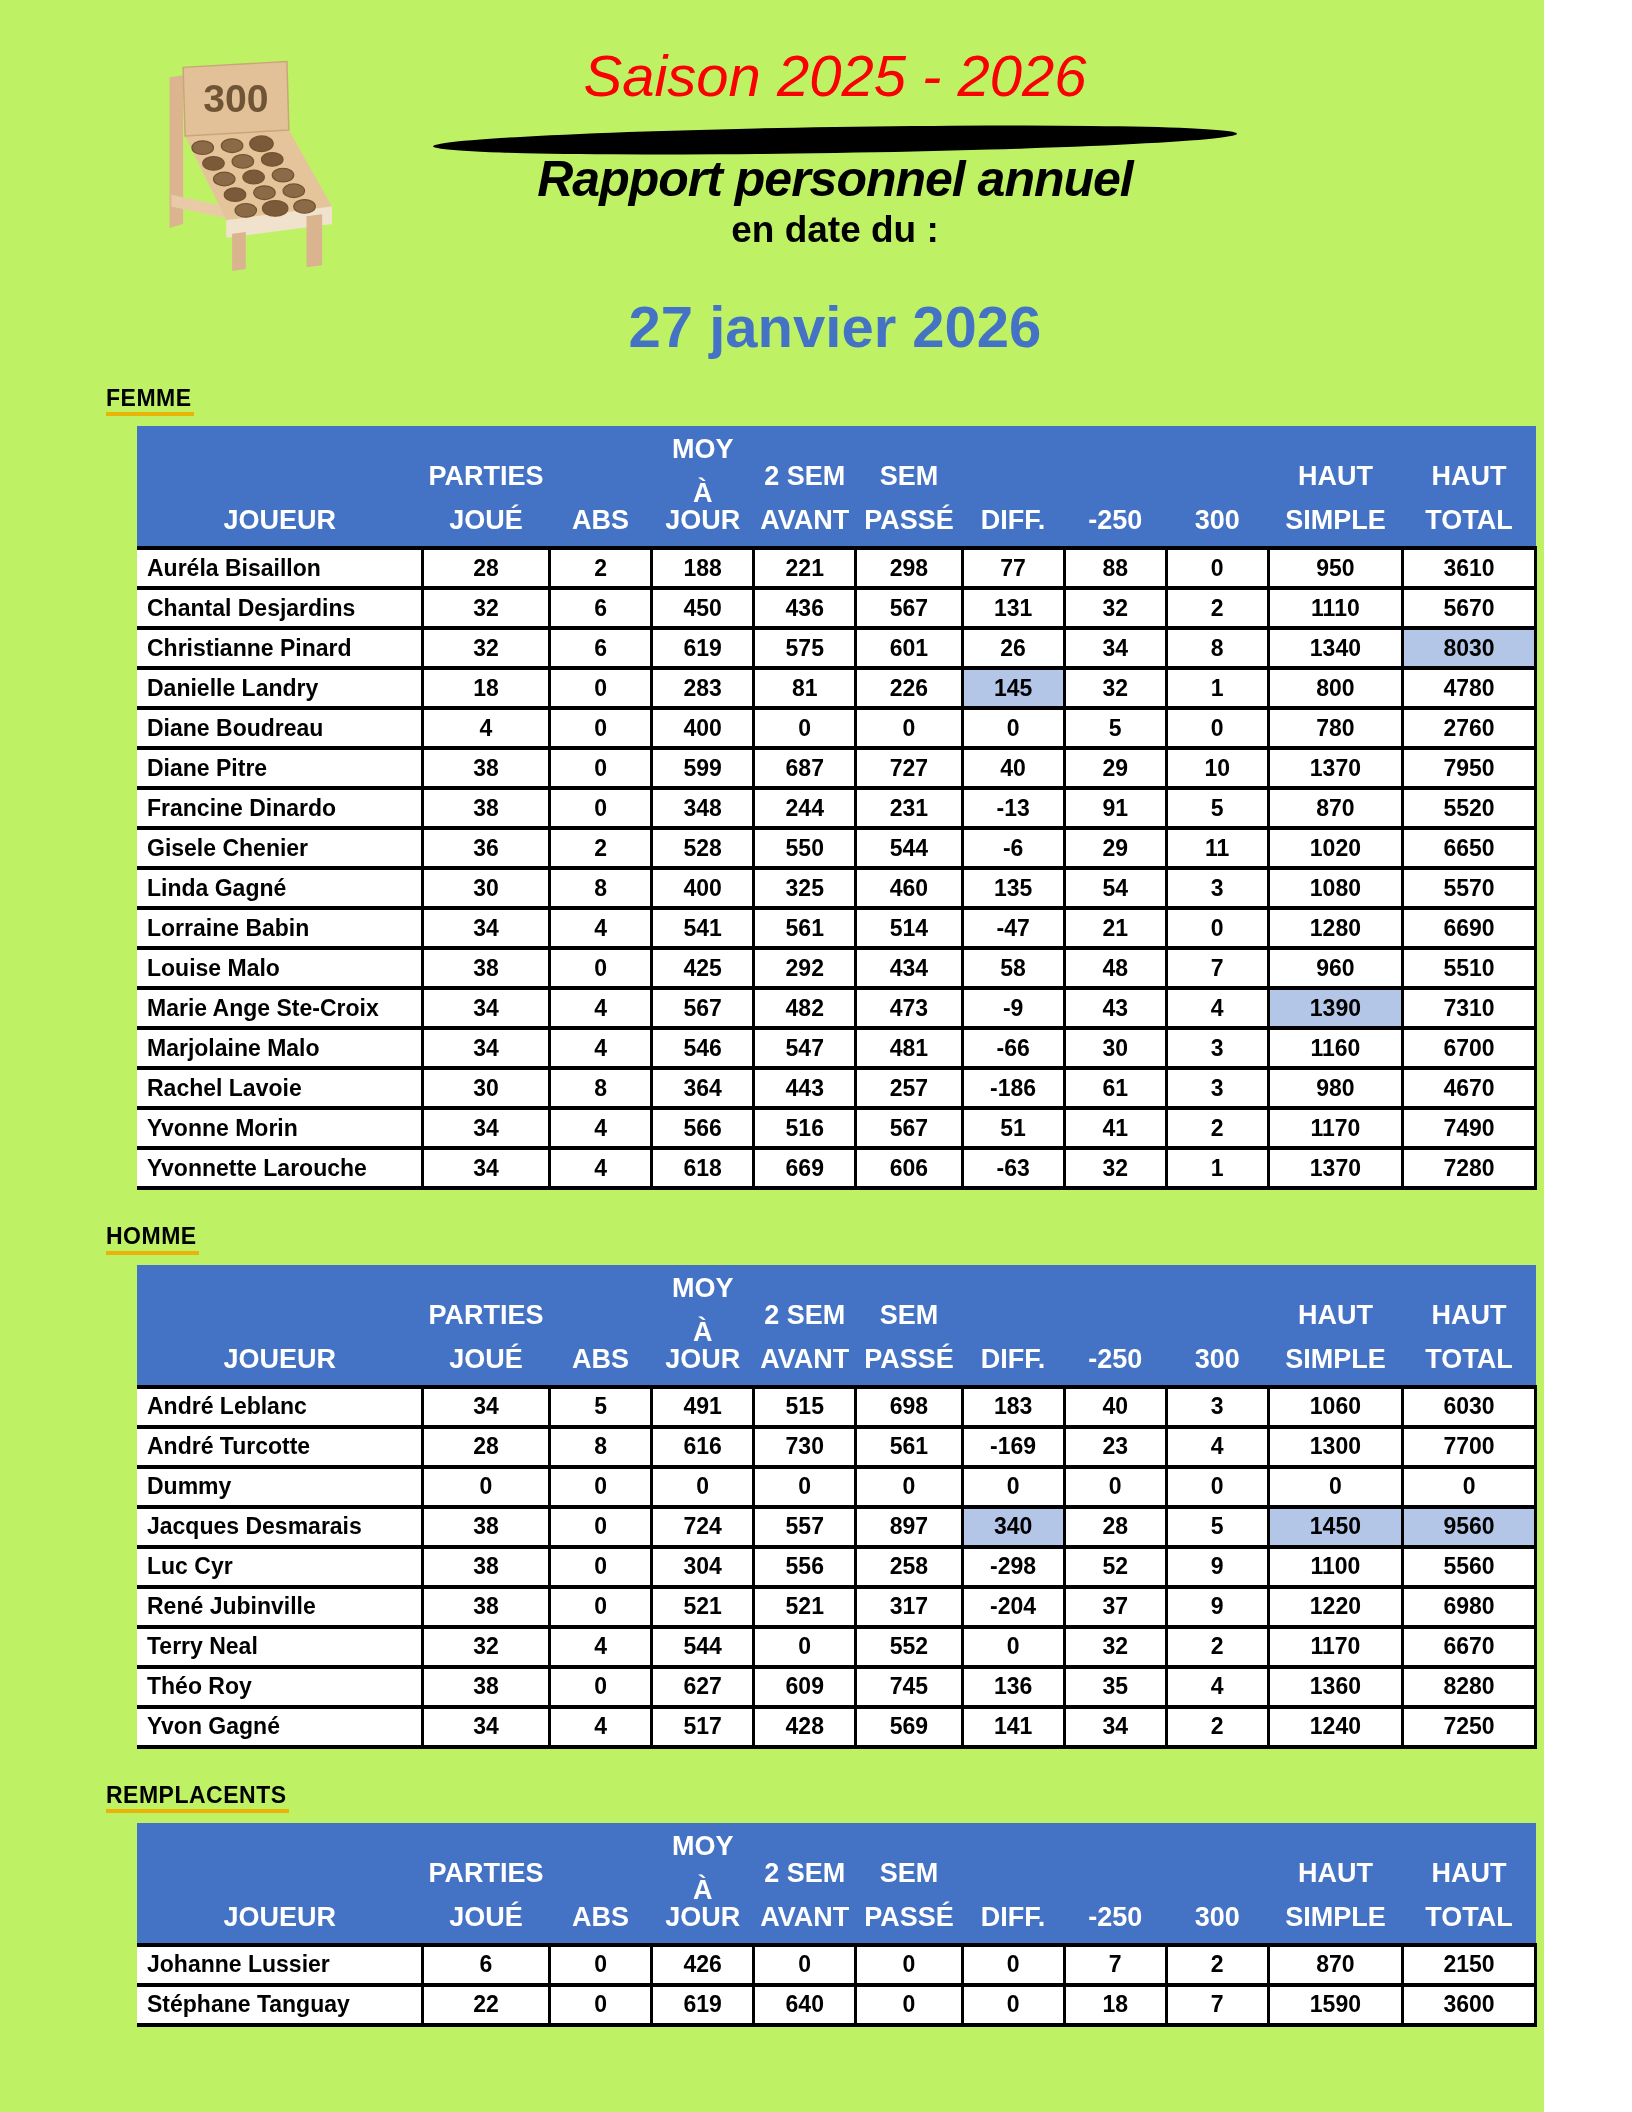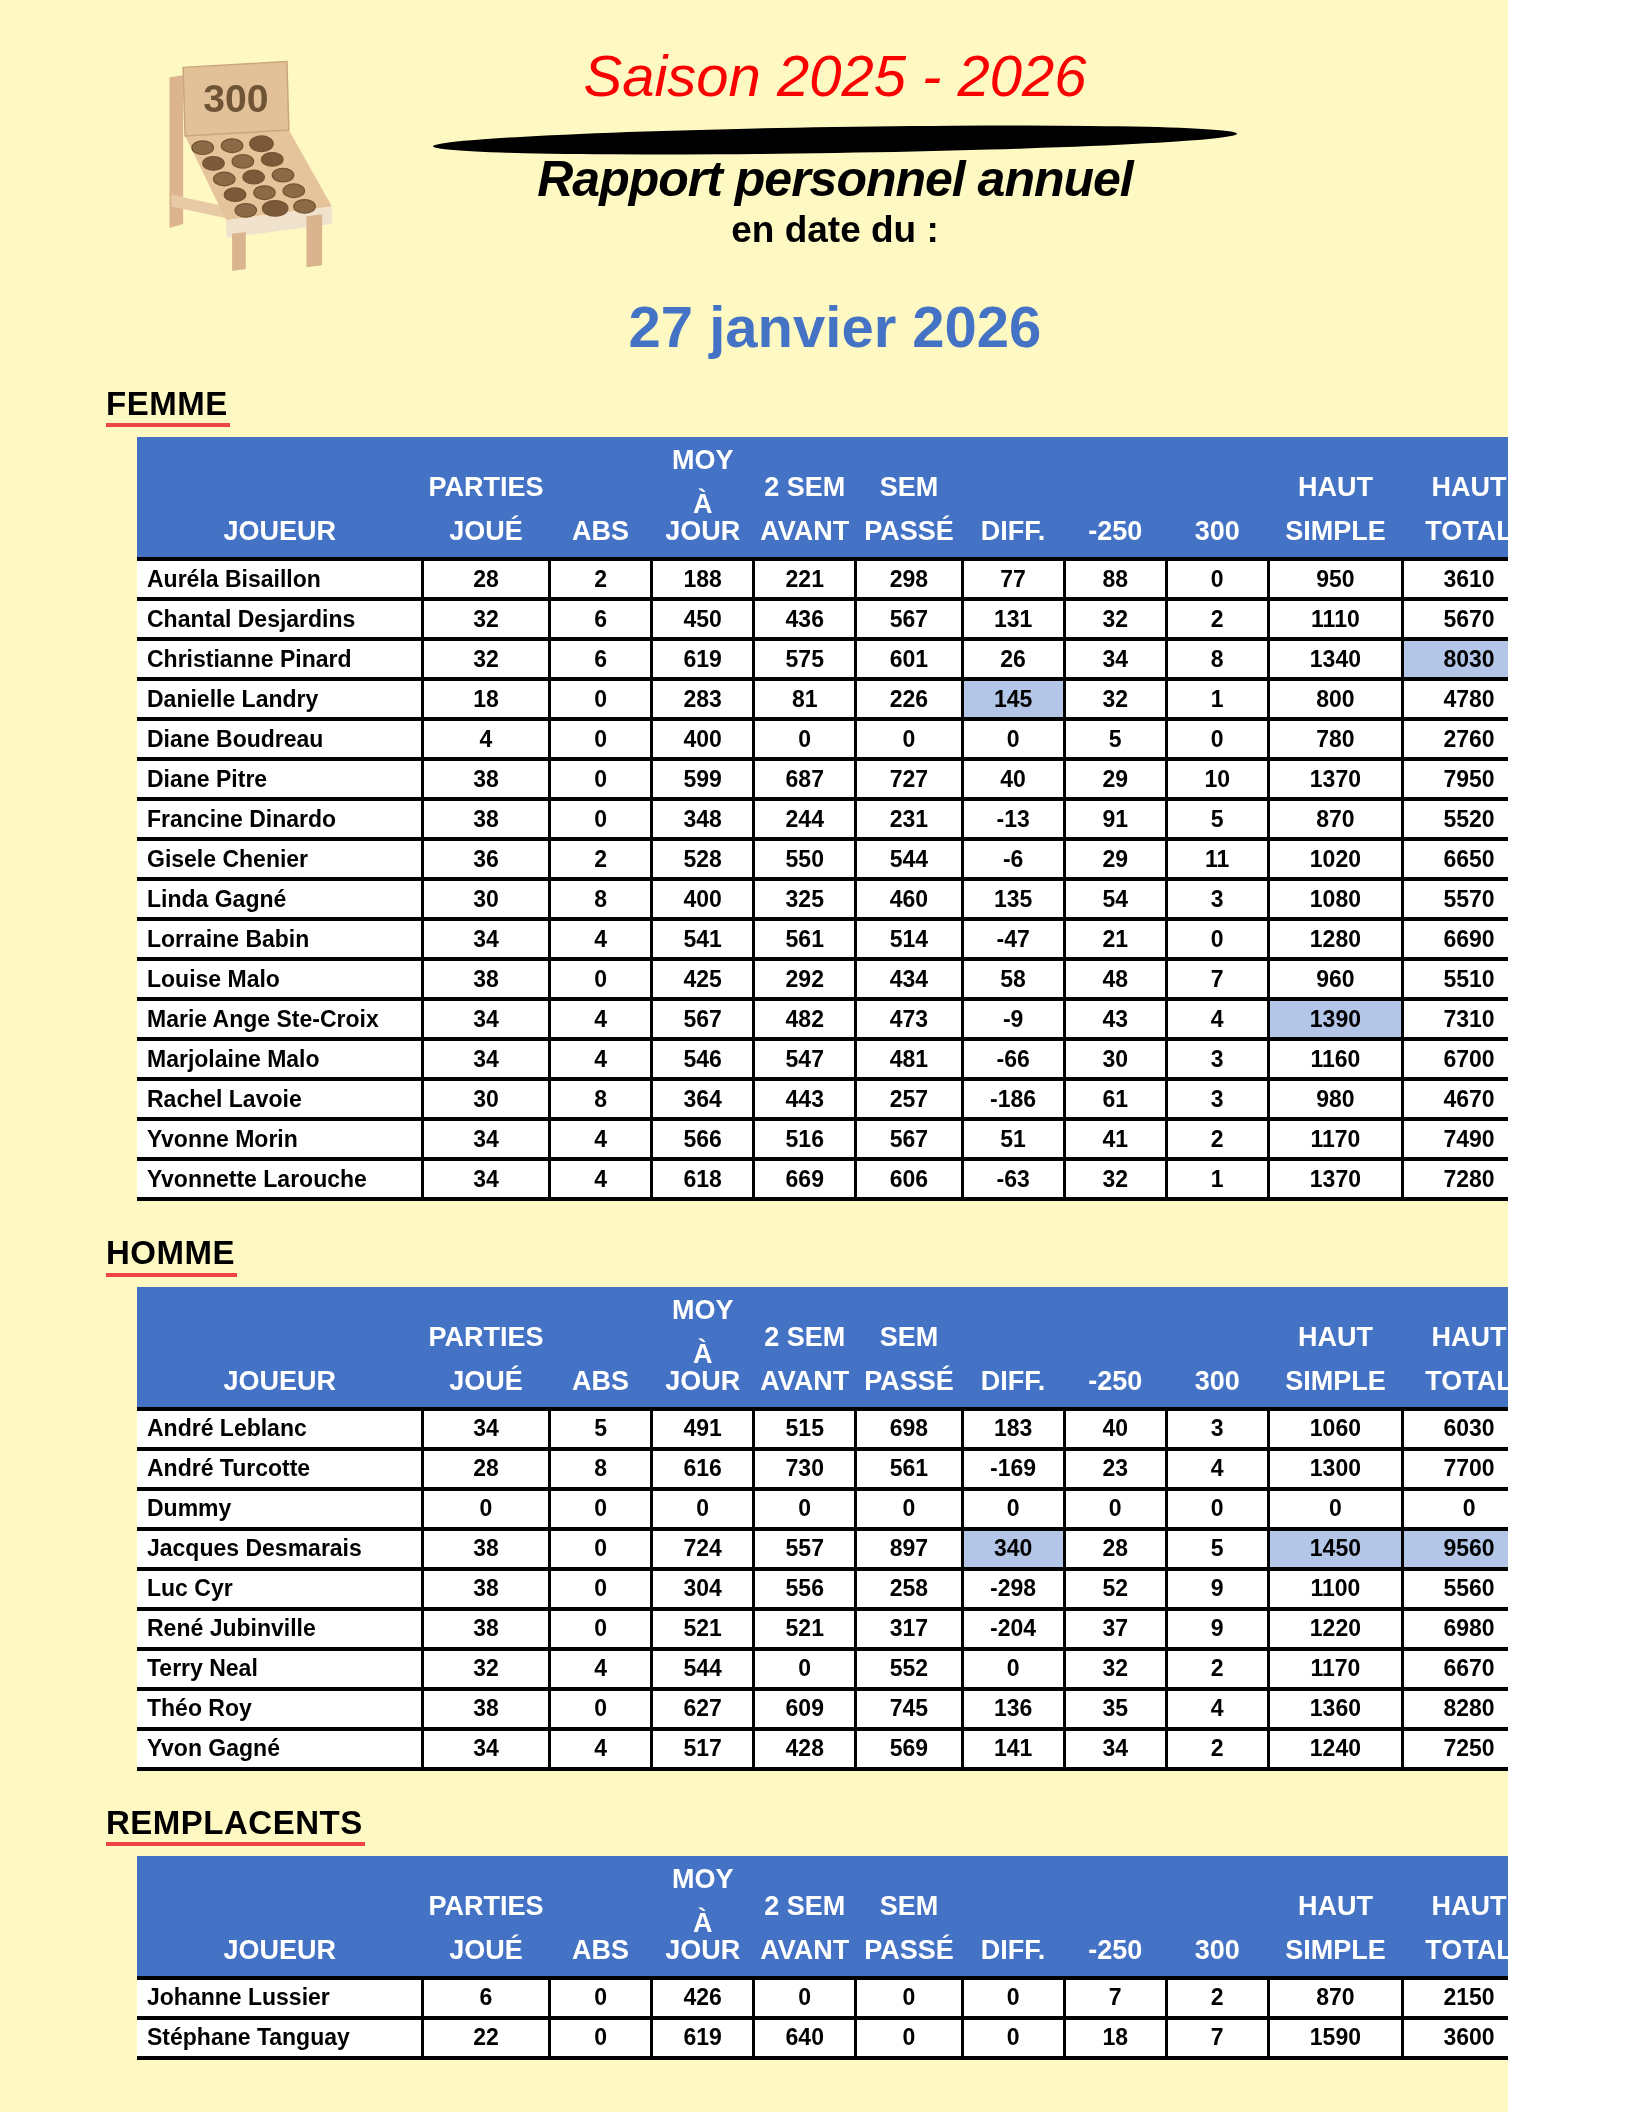--- a/index.html
+++ b/index.html
@@ -1,18 +1,18 @@
 <!DOCTYPE html>
 <html style="--header-blue: #4472C4; --highlight: #B4C6E7; --title-red: #FA0000; --date-blue: #4472C4;"><head>
 <meta charset="utf-8">
 <style>
   html,body { margin:0; padding:0; background:#ffffff; }
   .page {
-    position:relative; width:1508px; height:2112px; background:#fef9c3;
-    font-family:"Liberation Sans", sans-serif; color:#000; overflow:hidden;
+    position:relative; width:1508px; height:2112px; background:#bef264;
+    font-family:"Liberation Sans", sans-serif; color:#000; overflow:hidden;padding-left:36px;
   }
 
   
   .logo { position:absolute; left:136px; top:38px; width:200px; height:235px; }
   .title-block { position:absolute; left:320px; top:46px; width:1030px; text-align:center; }
   .season-title {
     font-size:58px; font-style:italic; font-weight:normal;
     color:var(--title-red,#fa0000); letter-spacing:0px; line-height:1.05;
   }
   .swoosh { margin:14px auto 0 auto; width:810px; height:38px; display:block; }
@@ -21,22 +21,22 @@
     margin-top:-6px; letter-spacing:-1px; line-height:1.05;
   }
   .date-label { font-size:37px; font-weight:bold; margin-top:4px; }
   .date-value { font-size:58px; font-weight:bold; color:var(--date-blue,#4472c4); margin-top:42px; }
 
   
   .sections { position:absolute; top:386px; left:0; width:100%; }
   .stats-section + .stats-section { margin-top:34px; }
   .section-title {
     display:inline-block; margin:0 0 10px 106px; padding:0 2px 1px 0;
-    font-size:33px; font-weight:bold; letter-spacing:0.5px;
-    border-bottom:4px solid #ef4444; line-height:1.1;
+    font-size:23px; font-weight:bold; letter-spacing:0.5px;
+    border-bottom:4px solid #eab308; line-height:1.1;
   }
   .data-table {
     border-collapse:collapse; table-layout:fixed;
     width:1400px; margin-left:137px;
   }
   .data-table thead th {
     background:var(--header-blue,#4472c4); color:#fff;
     font-size:27px; font-weight:bold; vertical-align:bottom;
     padding:10px 2px 12px 2px; line-height:1; border:none;
   }

